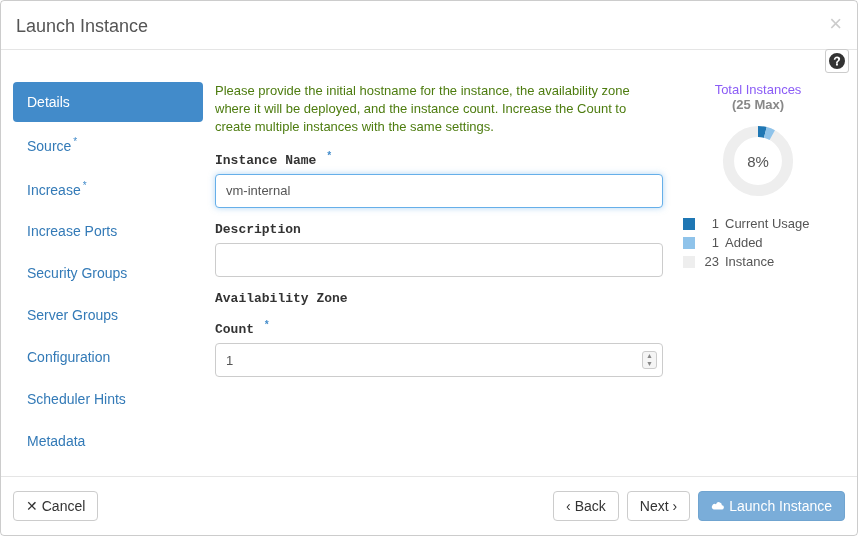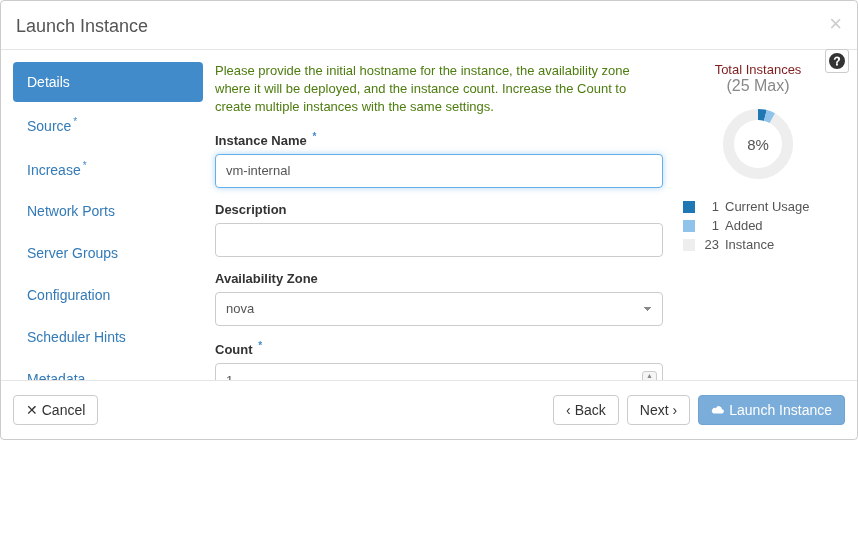--- a/index.html
+++ b/index.html
@@ -1,42 +1,42 @@
 <!DOCTYPE html>
 <html><head>
 <meta charset="utf-8">
 <style>
 * { box-sizing: border-box; margin: 0; padding: 0; }
 body { font-family: -apple-system, "Helvetica Neue", Helvetica, Arial, sans-serif; font-size: 14px; color: #333; background: #fff; }
-.modal { width: 858px; height: 440px; position: relative; display: flex; flex-direction: column; border: 1px solid rgba(0,0,0,0.2); border-radius: 4px; }
+.modal { width: 858px; height: 536px; position: relative; display: flex; flex-direction: column; border: 1px solid rgba(0,0,0,0.2); border-radius: 4px; gap: 20px; }
 .modal-header { padding: 15px 15px 12px 15px; border-bottom: 1px solid #e5e5e5; position: relative; }
 .modal-title { font-size: 18px; font-weight: 400; color: #555; }
 .close-x { position: absolute; top: 12px; right: 15px; font-size: 22px; color: #ccc; cursor: pointer; line-height: 1; }
 .help-btn { position: absolute; top: 48px; right: 8px; width: 24px; height: 24px; border: 1px solid #ccc; border-radius: 3px; display: flex; align-items: center; justify-content: center; background: #fff; cursor: pointer; z-index: 10; }
 .help-btn svg { width: 16px; height: 16px; fill: #333; }
 .modal-body { flex: 1; display: flex; padding: 12px; overflow: hidden; }
 .sidebar { width: 190px; flex-shrink: 0; }
 .sidebar-item { padding: 12px 14px; border-radius: 4px; color: #337ab7; cursor: pointer; font-size: 14px; margin-bottom: 2px; }
 .sidebar-item.active { background: #428bca; color: #fff; }
 .req-marker { color: #428bca; font-size: 10px; vertical-align: super; margin-left: 2px; }
 .main { flex: 1; padding: 0 12px; display: flex; gap: 20px; }
 .form-area { flex: 1; }
 .intro { font-size: 13px; color: #4d7c0f; margin-bottom: 14px; line-height: 1.4; }
 .form-group { margin-bottom: 14px; }
-.form-label { font-weight: 700; font-size: 13px; color: #333; margin-bottom: 6px; display: block; }
+.form-label { font-weight: 700; font-size: 13px; color: #333; margin-bottom: 6px; display: block; font-family: Liberation Mono, monospace; }
 .form-label .req-marker { color: #428bca; }
 .form-control { width: 100%; padding: 6px 10px; border: 1px solid #ccc; border-radius: 4px; font-size: 13px; height: 34px; color: #555; background: #fff; }
 .form-control.focused { border-color: #66afe9; box-shadow: 0 0 6px rgba(102,175,233,0.5); outline: none; }
 select.form-control { appearance: none; background-image: linear-gradient(45deg, transparent 50%, #888 50%), linear-gradient(135deg, #888 50%, transparent 50%); background-position: calc(100% - 14px) 14px, calc(100% - 10px) 14px; background-size: 4px 4px, 4px 4px; background-repeat: no-repeat; }
 .spinner-wrap { position: relative; }
 .spinner-btns { position: absolute; right: 6px; top: 50%; transform: translateY(-50%); display: flex; flex-direction: column; border: 1px solid #ccc; border-radius: 3px; background: #f5f5f5; }
 .spinner-btns span { font-size: 7px; line-height: 8px; padding: 0 3px; color: #888; cursor: pointer; }
 .stats { width: 150px; text-align: center; flex-shrink: 0; }
-.stats-title { font-size: 13px; color: #7f1d1d; }
-.stats-sub { font-size: 16px; color: #888; margin-bottom: 10px; }
+.stats-title { font-size: 13px; color: #8b5cf6; }
+.stats-sub { font-size: 13px; color: #888; margin-bottom: 10px; font-weight: bold; }
 .donut { width: 78px; height: 78px; margin: 6px auto 16px auto; position: relative; }
 .donut svg { width: 78px; height: 78px; transform: rotate(-90deg); }
 .donut-text { position: absolute; top: 50%; left: 50%; transform: translate(-50%,-50%); font-size: 15px; color: #555; }
 .legend { text-align: left; font-size: 13px; color: #555; }
 .legend-row { display: flex; align-items: center; gap: 6px; margin-bottom: 4px; }
 .legend-sw { width: 12px; height: 12px; display: inline-block; }
 .legend-num { width: 18px; text-align: right; }
 .modal-footer { border-top: 1px solid #e5e5e5; padding: 14px 12px; display: flex; gap: 8px; align-items: center; }
 .btn { padding: 6px 12px; border: 1px solid #ccc; border-radius: 4px; background: #fff; font-size: 14px; cursor: pointer; color: #333; display: inline-flex; align-items: center; gap: 4px; }
 .btn-primary { background: #428bca; border-color: #357ebd; color: #fff; opacity: 0.7; }
@@ -58,21 +58,22 @@
         <path d="M8 0a8 8 0 100 16A8 8 0 008 0zm.93 12.5H6.98v-1.95h1.95v1.95zm2.02-6.27c0 .52-.13.97-.39 1.35-.17.26-.5.6-1 1.02-.37.32-.6.57-.7.76-.1.19-.15.46-.15.82H7.1c0-.6.08-1.06.25-1.38.17-.32.5-.7 1-1.13.35-.3.57-.54.67-.72.1-.18.15-.39.15-.63 0-.35-.12-.63-.35-.85-.23-.22-.55-.33-.95-.33-.43 0-.77.13-1.02.4-.25.26-.4.64-.43 1.13H4.8c.03-.97.35-1.73.96-2.28.6-.55 1.4-.82 2.38-.82.93 0 1.67.24 2.22.72.55.48.82 1.12.82 1.94z"></path>
       </svg>
   </button>
 
   <div class="modal-body">
 
     <div class="sidebar">
       <div class="sidebar-item active"><span>Details</span></div>
       <div class="sidebar-item"><span>Source</span><span class="req-marker">*</span></div>
       <div class="sidebar-item"><span>Increase</span><span class="req-marker">*</span></div>
-      <div class="sidebar-item"><span>Network Ports</span></div>
+      <div class="sidebar-item"><span>Increase Ports</span></div>
+      <div class="sidebar-item"><span>Security Groups</span></div>
       <div class="sidebar-item"><span>Server Groups</span></div>
       <div class="sidebar-item"><span>Configuration</span></div>
       <div class="sidebar-item"><span>Scheduler Hints</span></div>
       <div class="sidebar-item"><span>Metadata</span></div>
     </div>
 
     <div class="main">
       <div class="form-area">
         <p class="intro">Please provide the initial hostname for the instance, the availability zone where it will be deployed, and the instance count. Increase the Count to create multiple instances with the same settings.</p>
 
@@ -81,23 +82,20 @@
           <input type="text" class="form-control focused" value="vm-internal" style="">
         </div>
 
         <div class="form-group">
           <label class="form-label">Description</label>
           <input type="text" class="form-control" value="" style="">
         </div>
 
         <div class="form-group">
           <label class="form-label">Availability Zone</label>
-          <select class="form-control">
-            <option>nova</option>
-          </select>
         </div>
 
         <div class="form-group">
           <label class="form-label"><span>Count</span> <span class="req-marker">*</span></label>
           <div class="spinner-wrap">
             <input type="text" class="form-control" value="1" style="">
             <div class="spinner-btns">
               <span>▲</span>
               <span>▼</span>
             </div>

